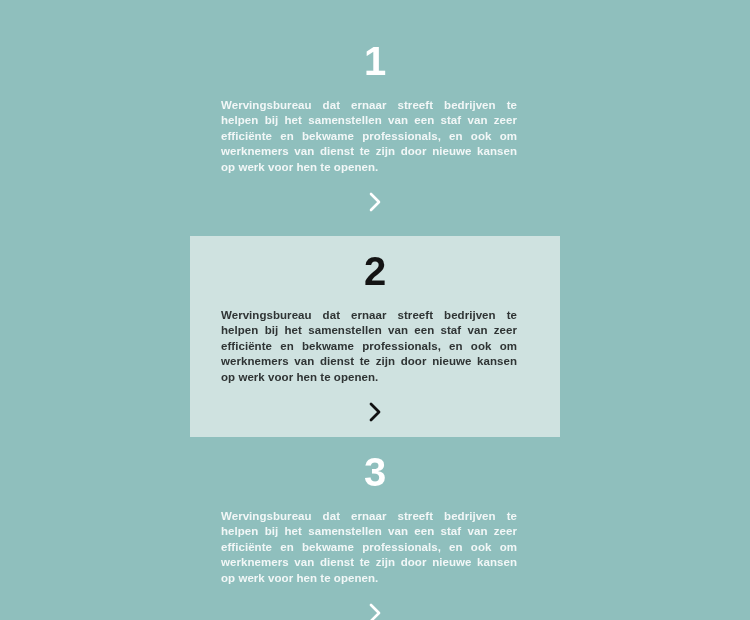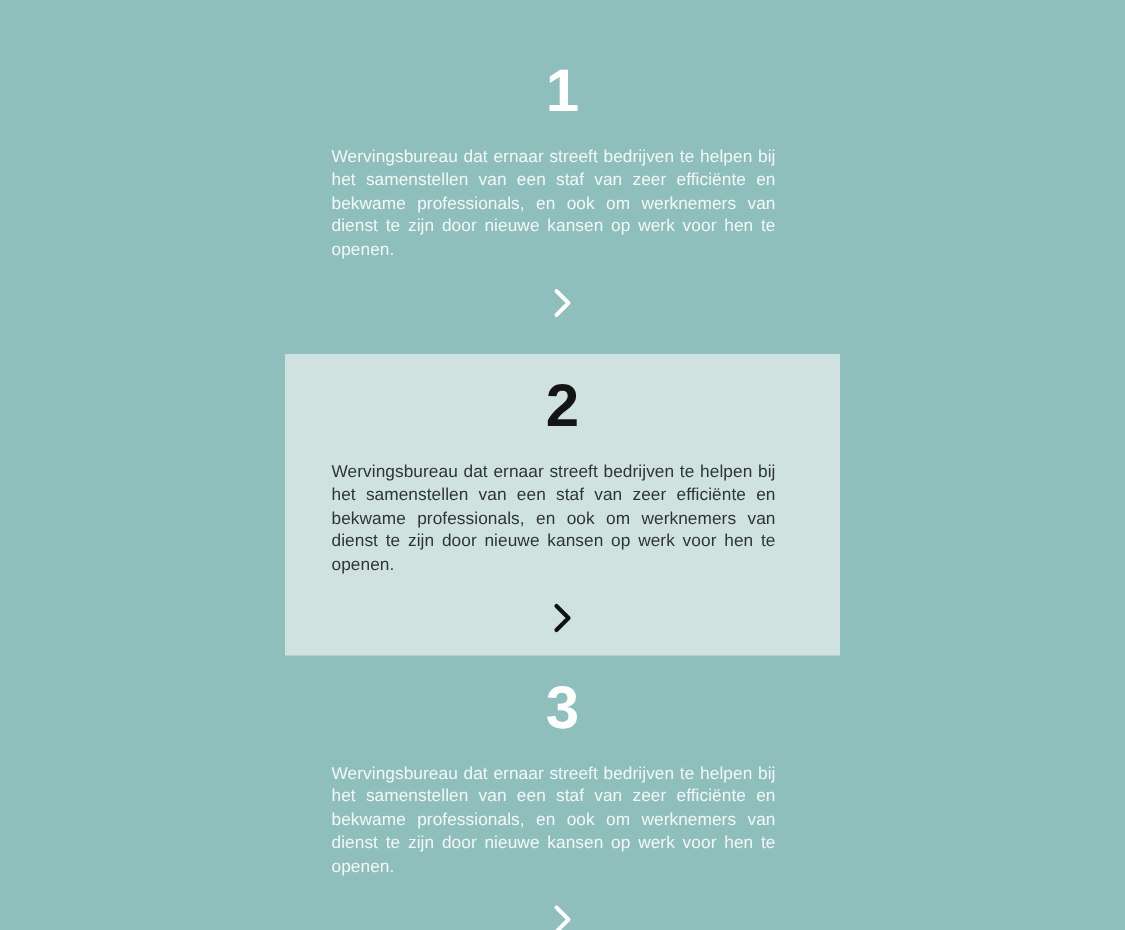--- a/index.html
+++ b/index.html
@@ -69,20 +69,21 @@
 
   .step-text {
     width: 296px;
     margin: 14px 12px 0 0;
     font-size: 11.5px;
     line-height: 15.4px;
     color: #f2f7f7;
     text-align: justify;
     text-justify: inter-word;
     letter-spacing: 0.05px;
+    font-weight: bold;
   }
 
   .step-highlight .step-text {
     color: #2f3434;
   }
 
   .step-arrow {
     margin-top: 14px;
     width: 26px;
     height: 26px;

